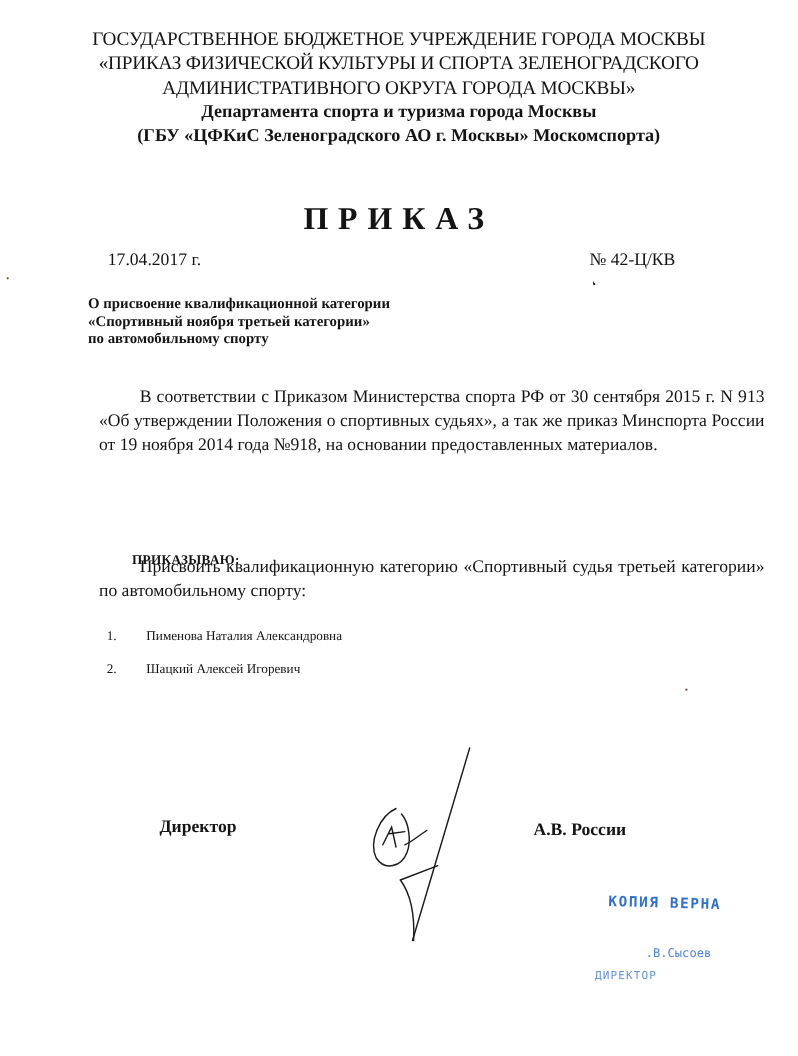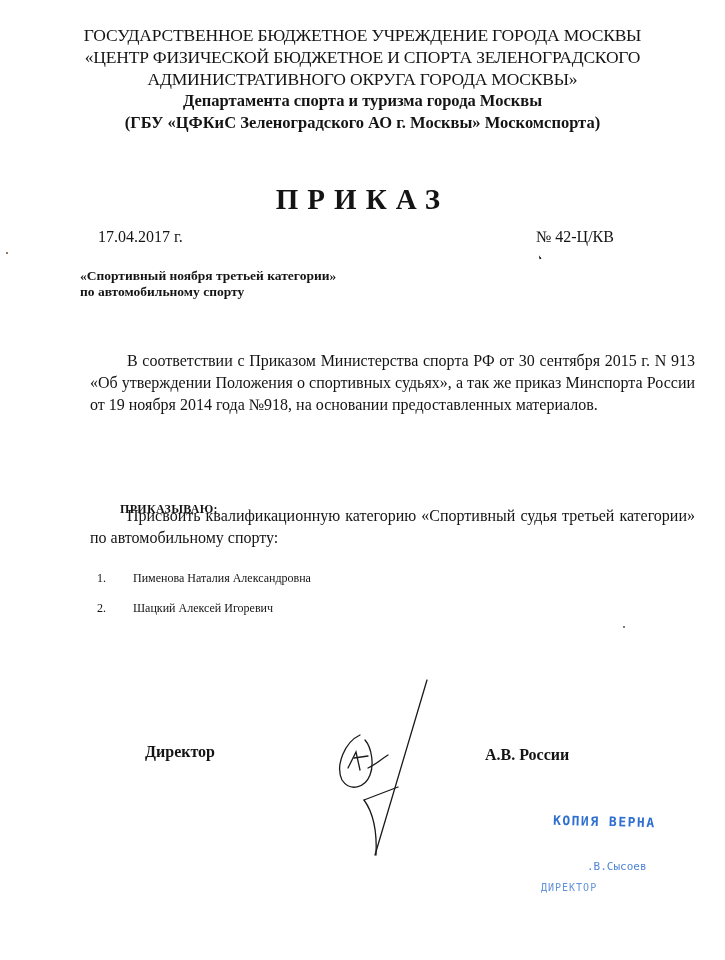--- a/index.html
+++ b/index.html
@@ -32,33 +32,34 @@
     .stamp1 { left: 553px; top: 814px; font-size: 13px; letter-spacing: 1.5px; transform: rotate(1.5deg); }
     .stamp2 { left: 553px; top: 860px; font-size: 11px; font-weight: normal; opacity: 0.85; margin-left: 34px; }
     .stamp3 { left: 541px; top: 882px; font-size: 10px; font-weight: normal; opacity: 0.75; letter-spacing: 1px; }
     .dot { width: 2px; height: 2px; background: #6b4a2a; border-radius: 1px; }
   </style>
 </head>
 <body>
 
 <div class="abs header">
   <div class="l">ГОСУДАРСТВЕННОЕ БЮДЖЕТНОЕ УЧРЕЖДЕНИЕ ГОРОДА МОСКВЫ</div>
-  <div class="l">«ЦЕНТР ФИЗИЧЕСКОЙ БЮДЖЕТНОЕ И СПОРТА ЗЕЛЕНОГРАДСКОГО</div>
+  <div class="l">«ПРИКАЗ ФИЗИЧЕСКОЙ КУЛЬТУРЫ И СПОРТА ЗЕЛЕНОГРАДСКОГО</div>
   <div class="l">АДМИНИСТРАТИВНОГО ОКРУГА ГОРОДА МОСКВЫ»</div>
   <div class="b">Департамента  спорта и туризма города Москвы</div>
   <div class="b">(ГБУ «ЦФКиС Зеленоградского АО г. Москвы» Москомспорта)</div>
 </div>
 
 <div class="abs title">ПРИКАЗ</div>
 
 <div class="abs date">17.04.2017 г.</div>
 <div class="abs number">№ 42-Ц/КВ</div>
 <div class="abs tick">❛</div>
 
 <div class="abs subject">
+  <div>О присвоение квалификационной категории</div>
   <div>«Спортивный ноября третьей категории»</div>
   <div>по  автомобильному спорту</div>
 </div>
 
 <div class="abs para p1"><span class="indent"></span><span>В соответствии с Приказом Министерства спорта РФ от 30 сентября 2015 г. N 913 «Об утверждении Положения о спортивных судьях», а так же приказ  Минспорта России от 19 ноября 2014 года №918, на основании предоставленных материалов.</span></div>
 
 <div class="abs order">ПРИКАЗЫВАЮ:</div>
 
 <div class="abs para p2"><span class="indent"></span><span>Присвоить квалификационную категорию  «Спортивный судья третьей категории»  по автомобильному спорту:</span></div>
 

